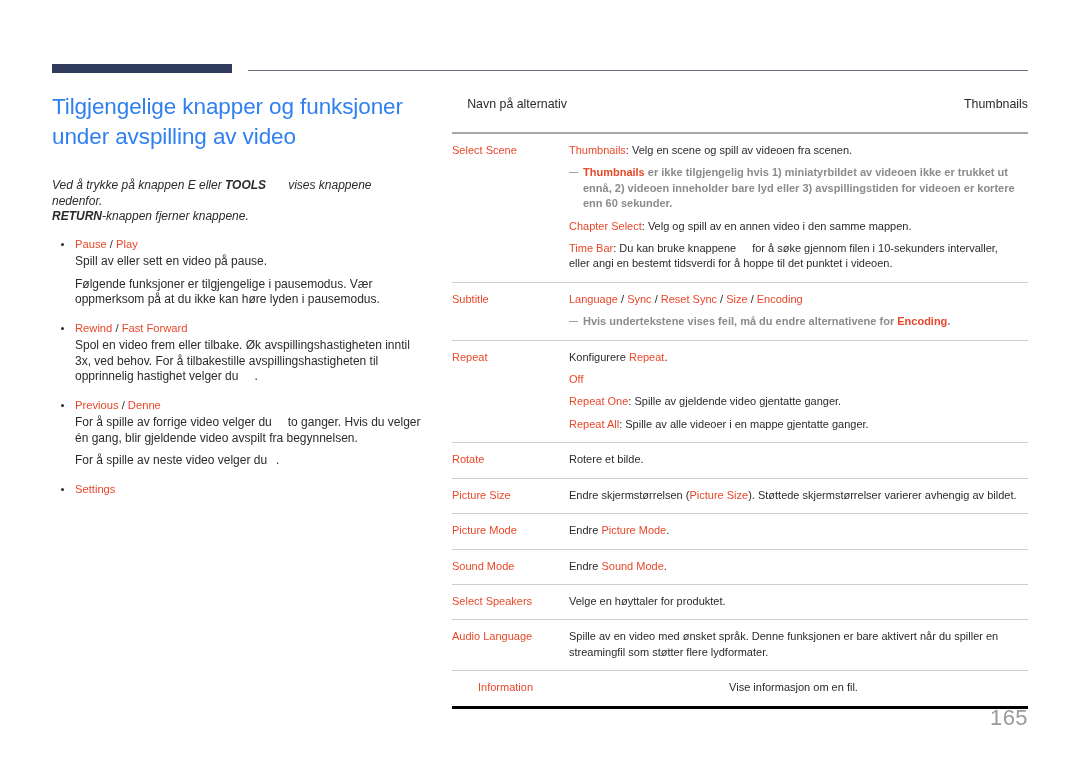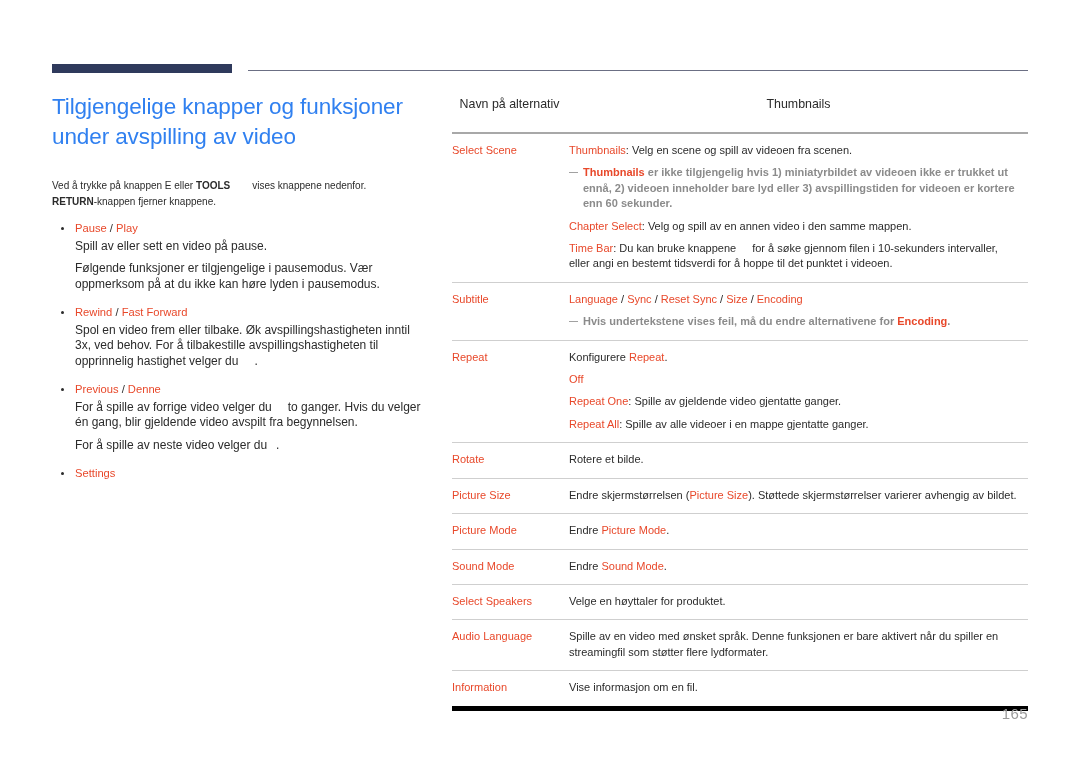--- a/index.html
+++ b/index.html
@@ -67,24 +67,25 @@
     color: #3080f0;
     font-size: 22.5px;
     line-height: 30px;
     font-weight: 400;
     margin: 0 0 26px 0;
     letter-spacing: -0.1px;
   }
 
   
   .intro {
-    font-size: 10px;
+    font-size: 12px;
     line-height: 15.5px;
     color: #2b2b2b;
     margin: 0 0 12px 0;
+    font-style: italic;
   }
   .intro b { font-weight: bold; }
   .gap { display: inline-block; width: 22px; }
 
   ul.bullets {
     list-style: none;
     margin: 0;
     padding: 0;
   }
   ul.bullets > li {
@@ -121,21 +122,21 @@
   
   table.opt {
     border-collapse: collapse;
     width: 576px;
     table-layout: fixed;
   }
   table.opt col.c1 { width: 115px; }
   table.opt col.c2 { width: 461px; }
 
   table.opt thead th {
-    text-align: center;
+    text-align: right;
     font-weight: 400;
     font-size: 12.4px;
     line-height: 17px;
     color: #2b2b2b;
     padding: 0 0 19px 0;
     vertical-align: top;
     border-bottom: 2px solid #a8a8a8;
   }
   table.opt thead th.c2h { padding-left: 2px; }
 
@@ -148,21 +149,21 @@
   }
   table.opt tbody td.name {
     color: #e8482a;
     padding-right: 8px;
   }
   table.opt tbody td.act {
     color: #2b2b2b;
     padding-left: 2px;
     padding-right: 10px;
   }
-  table.opt tbody tr:last-child td { border-bottom: 5px solid #000000; }
+  table.opt tbody tr:last-child td { border-bottom: 3px solid #000000; text-align: center; }
 
   .t-line { margin: 0 0 7px 0; }
   .t-line:last-child { margin-bottom: 0; }
   .term { color: #e8482a; }
   .sep { color: #2b2b2b; }
 
   .note {
     position: relative;
     padding-left: 14px;
     color: #8b8b8b;
@@ -187,21 +188,21 @@
   .glyph-box-sm {
     display: inline-block;
     width: 9px;
   }
 
   
   .page-number {
     position: absolute;
     right: 52px;
     top: 705px;
-    font-size: 15px;
+    font-size: 22px;
     color: #9b9b9b;
     letter-spacing: 0.4px;
   }
 </style>
 </head>
 <body>
 
 <div class="page">
 
   <div class="top-rule">

